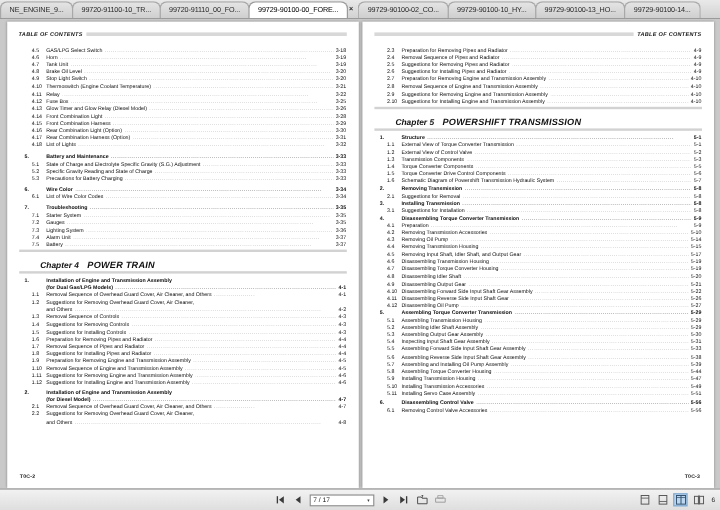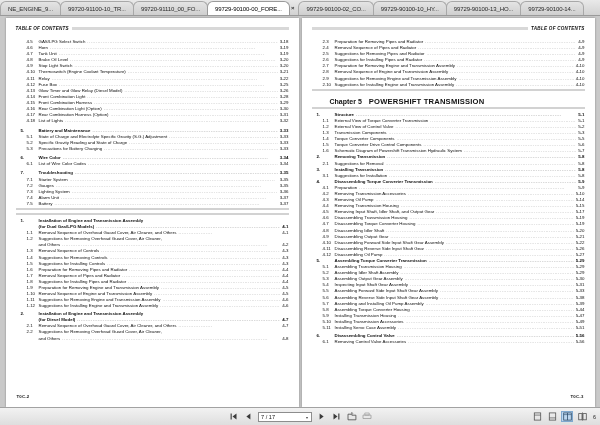--- a/index.html
+++ b/index.html
@@ -151,20 +151,21 @@
   .gap { height: 3.2px; }
   .gap-sm { height: 1.8px; }
 
   
   .chapter {
     display: flex;
     align-items: baseline;
     gap: 7px;
     margin: 6px 0 1px 0;
     padding-left: 18px;
+    font-style: italic;
   }
   .chapter .ch-label { font-size: 7px; font-weight: bold; color: #111; }
   .chapter .ch-title { font-size: 7.6px; font-weight: bold; color: #111; letter-spacing: 0.2px; }
   .chapter-rule { height: 2px; background: #d2d2d2; margin: 1px 0 3px 0; }
 
   .folio {
     position: absolute;
     bottom: 8px;
     font-size: 4.3px;
     font-weight: bold;
@@ -427,20 +428,24 @@
               <span class="dots">........................................................................................................................</span>
               <span class="pg">3-37</span>
             </div>
             <div class="toc-row lvl2">
               <span class="num n2">7.5</span>
               <span class="title">Battery</span>
               <span class="dots">........................................................................................................................</span>
               <span class="pg">3-37</span>
             </div>
             <div class="chapter-rule"></div>
+            <div class="chapter">
+              <span class="ch-label">Chapter 4</span>
+              <span class="ch-title">POWER TRAIN</span>
+            </div>
             <div class="chapter-rule"></div>
             <div class="toc-row lvl1">
               <span class="num n1">1.</span>
               <span class="title">Installation of Engine and Transmission Assembly</span>
               <span class="dots"></span>
               <span class="pg"></span>
             </div>
             <div class="toc-row lvl1 cont">
               <span class="num n1"></span>
               <span class="title">(for Dual Gas/LPG Models)</span>

